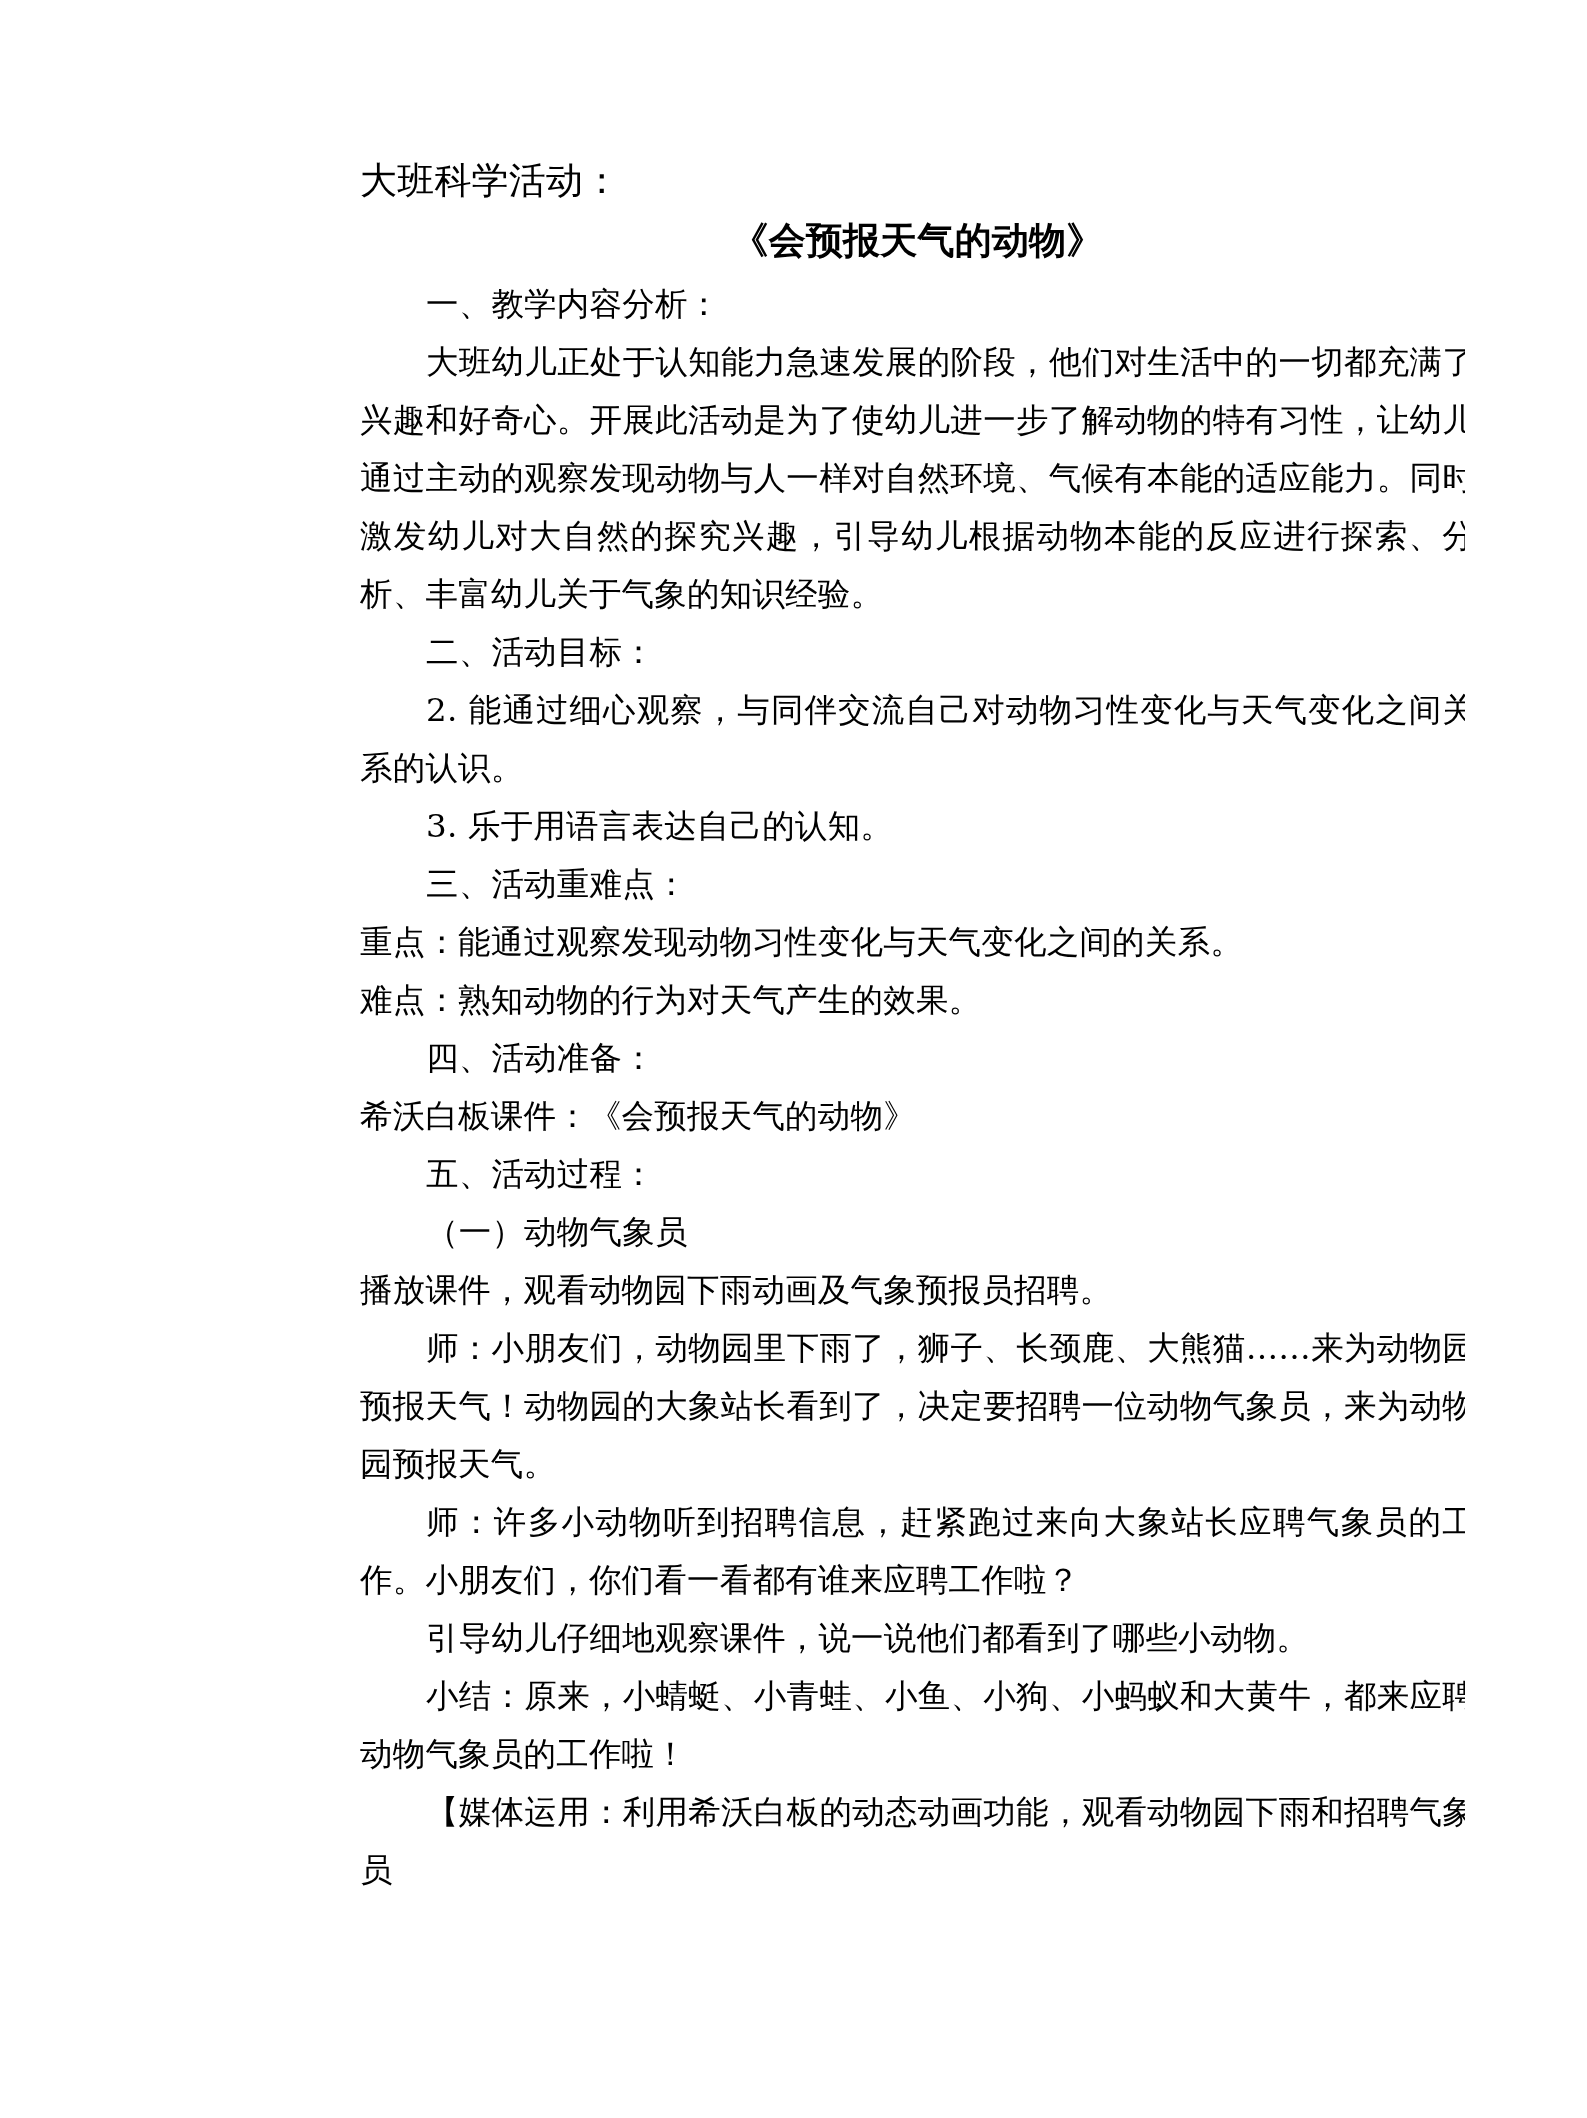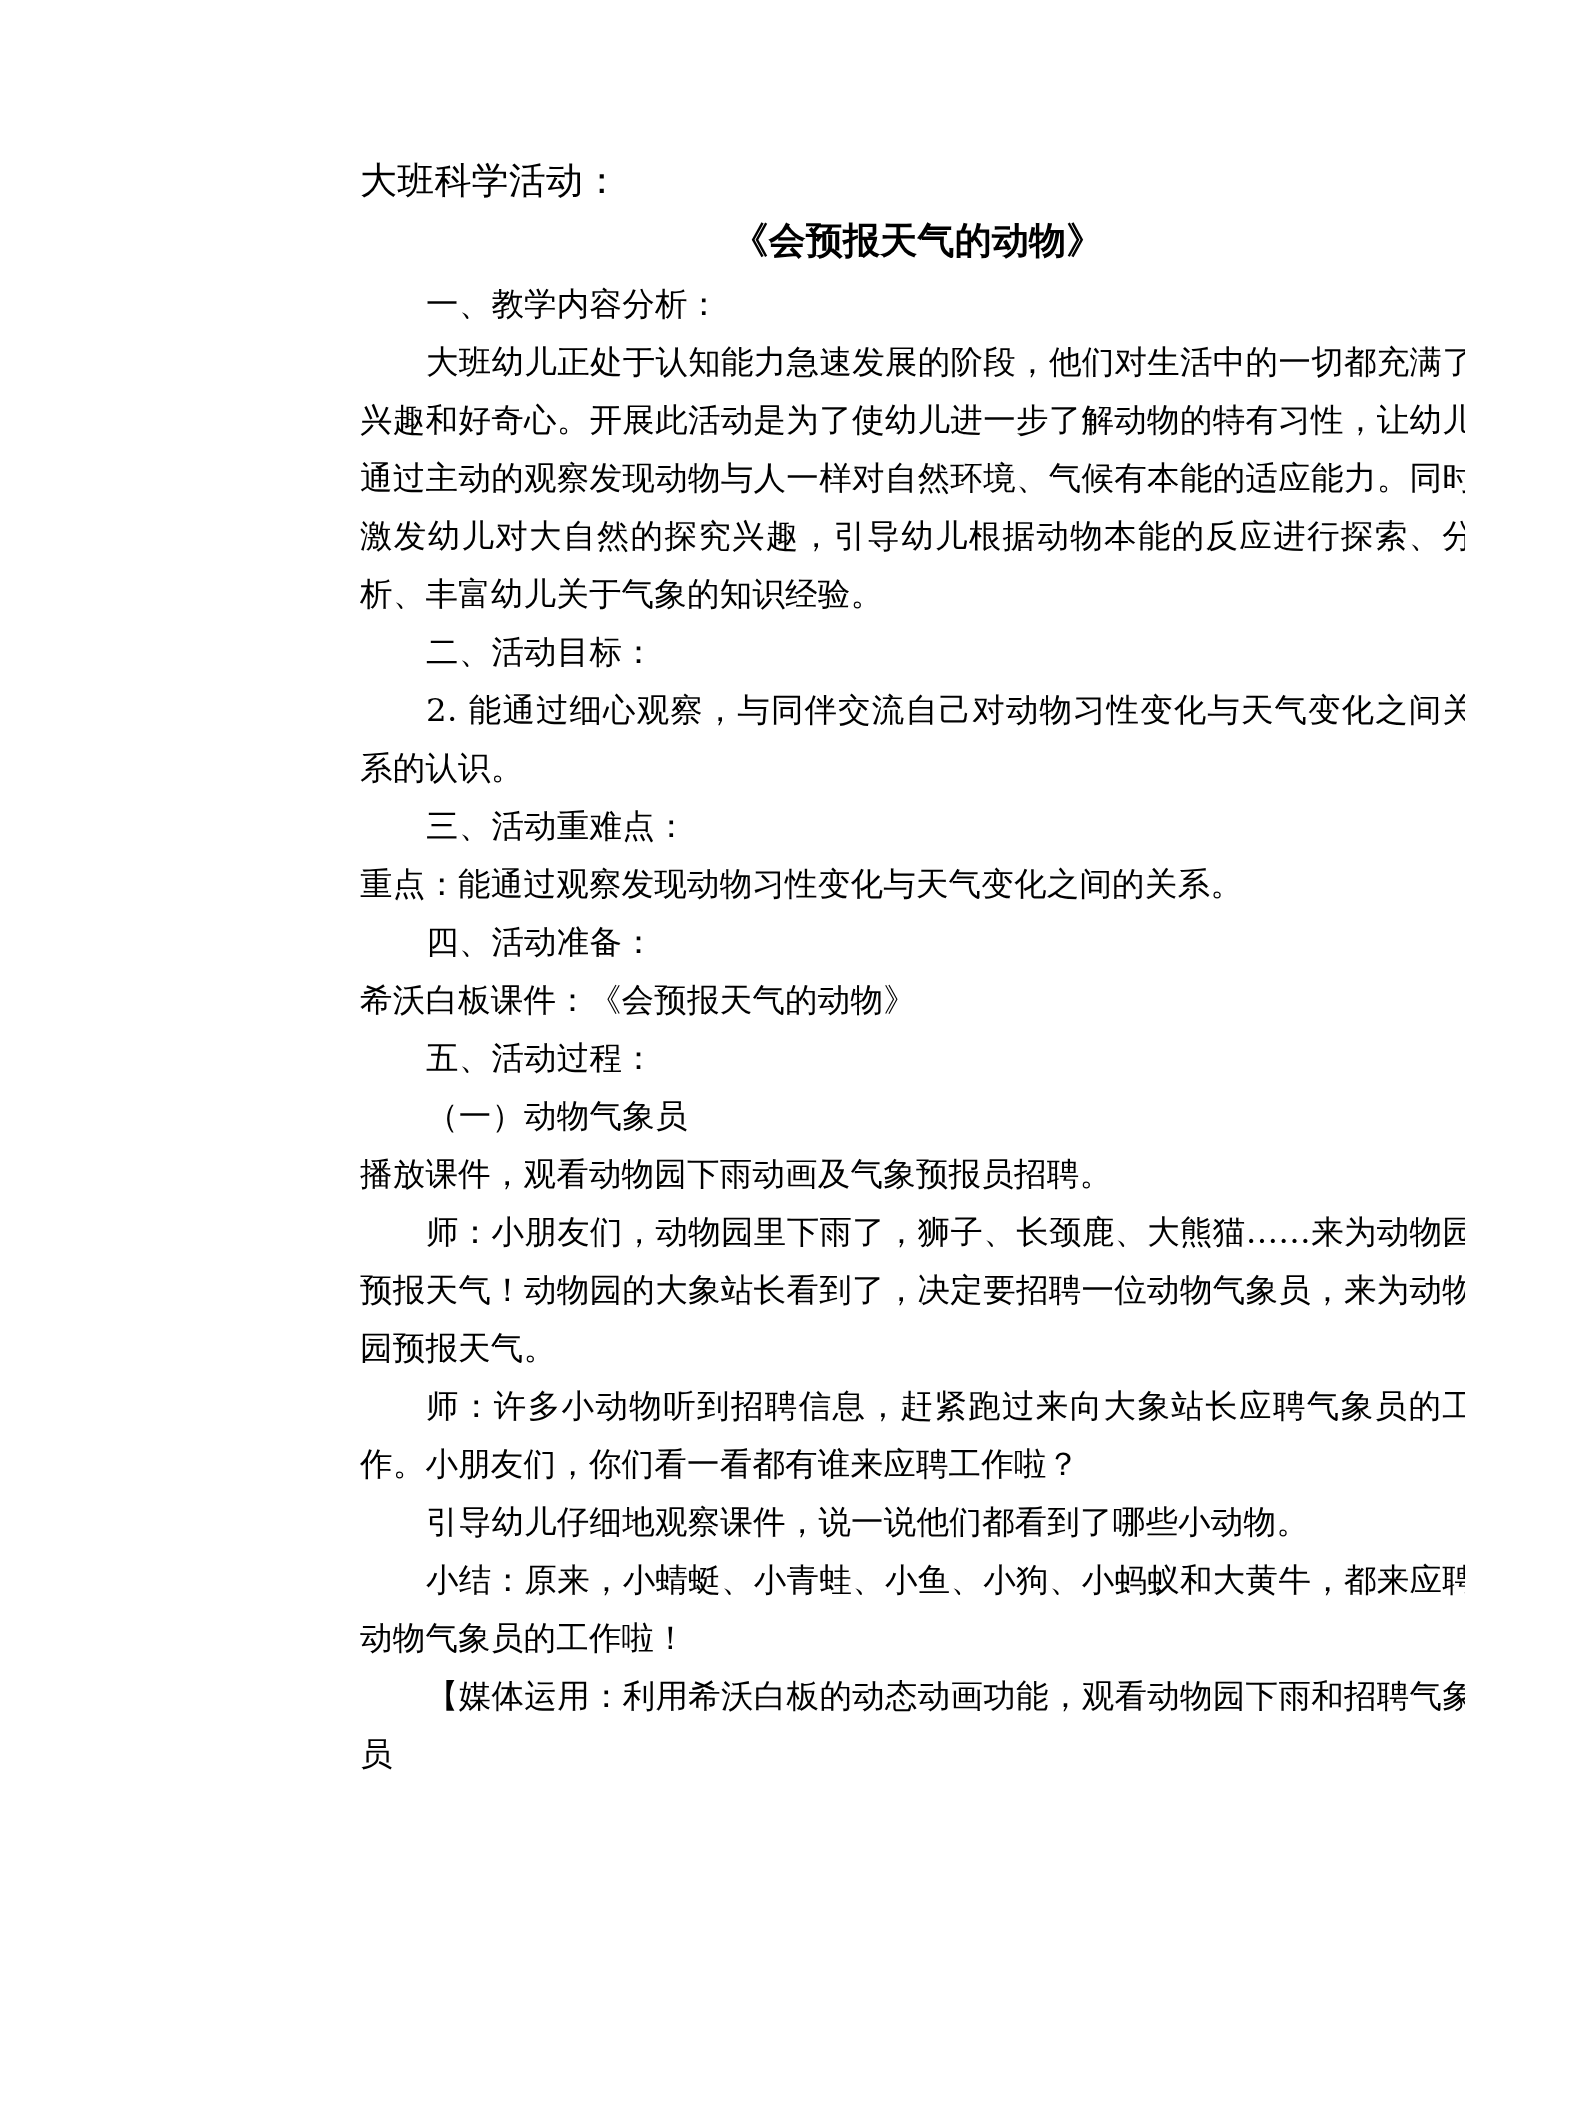--- a/index.html
+++ b/index.html
@@ -65,23 +65,25 @@
 
     <div class="p title-main">大班科学活动：</div>
 
     <div class="p title-sub">《会预报天气的动物》</div>
 
     <div class="p indent2 bold">一、教学内容分析：</div>
     <div class="p indent2">大班幼儿正处于认知能力急速发展的阶段，他们对生活中的一切都充满了兴趣和好奇心。开展此活动是为了使幼儿进一步了解动物的特有习性，让幼儿通过主动的观察发现动物与人一样对自然环境、气候有本能的适应能力。同时激发幼儿对大自然的探究兴趣，引导幼儿根据动物本能的反应进行探索、分析、丰富幼儿关于气象的知识经验。</div>
 
     <div class="p indent2 bold">二、活动目标：</div>
     <div class="p indent2">2. 能通过细心观察，与同伴交流自己对动物习性变化与天气变化之间关系的认识。</div>
+    <div class="p indent2">3. 乐于用语言表达自己的认知。</div>
 
     <div class="p indent2 bold">三、活动重难点：</div>
     <div class="p indent-none">重点：能通过观察发现动物习性变化与天气变化之间的关系。</div>
+    <div class="p indent-none">难点：熟知动物的行为对天气产生的效果。</div>
 
     <div class="p indent2 bold">四、活动准备：</div>
     <div class="p indent-none">希沃白板课件：《会预报天气的动物》</div>
 
     <div class="p indent2 bold">五、活动过程：</div>
 
     <div class="p indent2 bold">（一）动物气象员</div>
     <div class="p indent-none">播放课件，观看动物园下雨动画及气象预报员招聘。</div>
     <div class="p indent2">师：小朋友们，动物园里下雨了，狮子、长颈鹿、大熊猫……来为动物园预报天气！动物园的大象站长看到了，决定要招聘一位动物气象员，来为动物园预报天气。</div>
     <div class="p indent2">师：许多小动物听到招聘信息，赶紧跑过来向大象站长应聘气象员的工作。小朋友们，你们看一看都有谁来应聘工作啦？</div>

